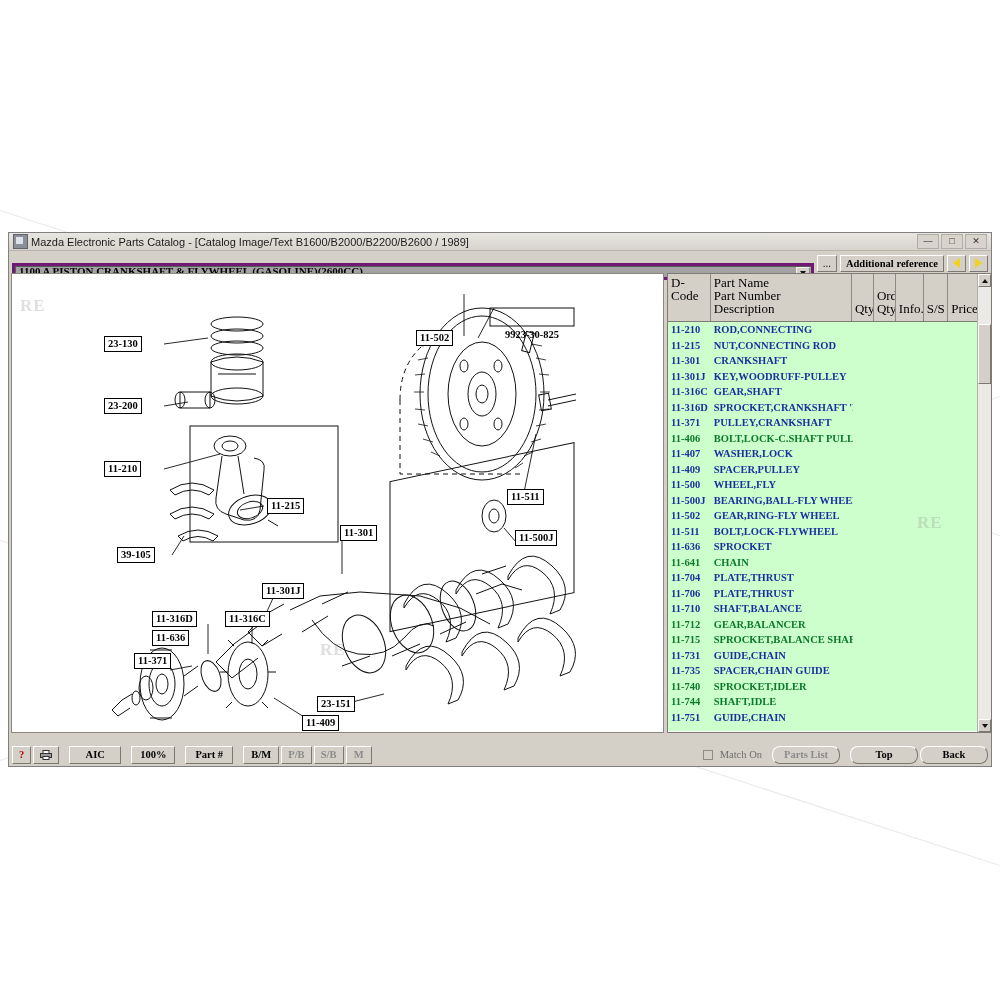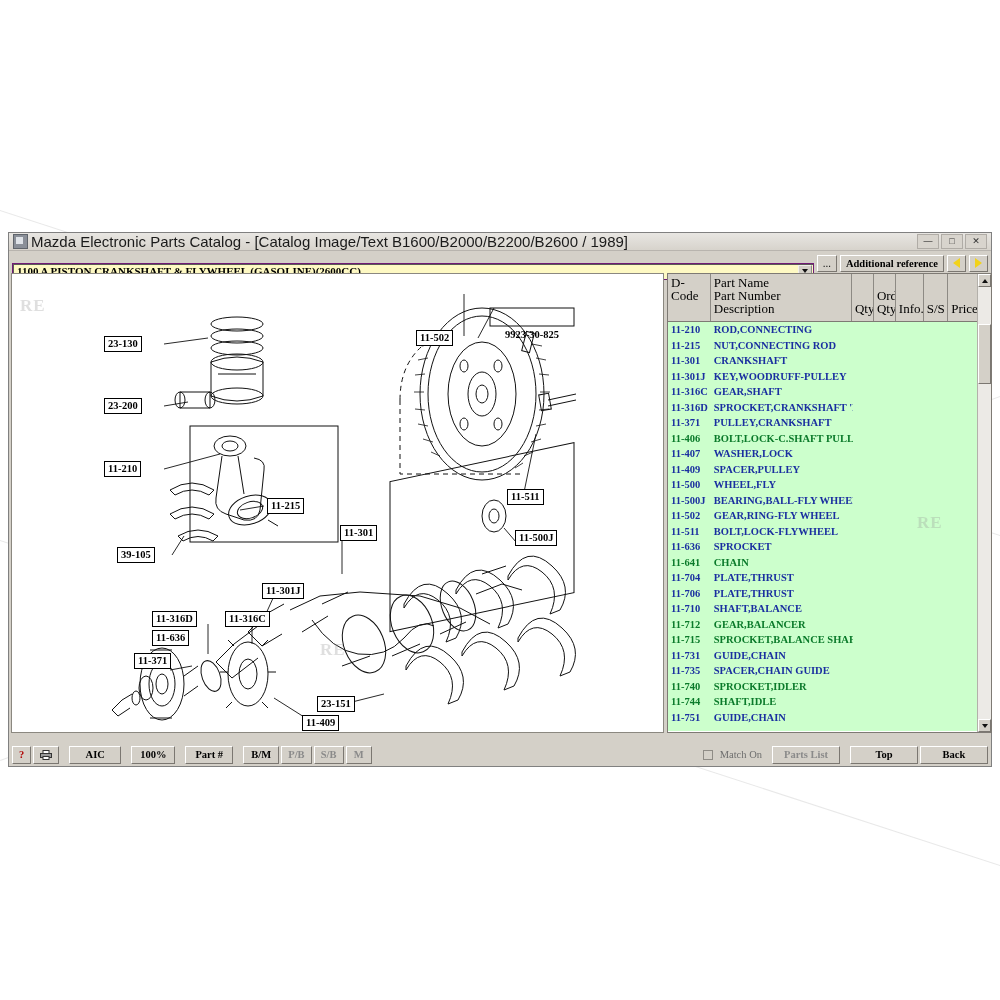--- a/index.html
+++ b/index.html
@@ -46,21 +46,21 @@
     flex: 0 0 auto;
   }
   .tb-icon:after {
     content: "";
     position: absolute;
     left: 2px; top: 2px;
     width: 7px; height: 7px;
     background: #dfe3e8;
   }
   .tb-title {
-    font-size: 15px;
+    font-size: 11px;
     color: #1a1a1a;
     white-space: nowrap;
     overflow: hidden;
     flex: 1 1 auto;
   }
   .tb-buttons {
     display: flex;
     gap: 2px;
     align-items: center;
     padding-right: 2px;
@@ -80,22 +80,22 @@
     height: 22px;
     display: flex;
     align-items: center;
     padding: 2px 3px 0 3px;
     box-sizing: border-box;
     gap: 3px;
   }
   .combo {
     flex: 1 1 auto;
     height: 17px;
-    background: #fef9c3;
-    border: 1px solid #701a75;
+    background: #a3a3a3;
+    border: 3px solid #701a75;
     box-shadow: inset 1px 1px 0 #5c5a57;
     display: flex;
     align-items: center;
     box-sizing: border-box;
     position: relative;
     margin-top: 16px;
   }
   .combo-text {
     font-size: 11px;
     font-weight: bold;
@@ -341,21 +341,21 @@
     font-size: 10.5px;
     font-family: "Liberation Serif", serif;
     color: #6e6e6e;
   }
   .sb-check .box {
     width: 10px; height: 10px;
     background: #d4d0c8;
     border: 1px solid #8f8c86;
     box-sizing: border-box;
   }
-  .sb-btn.wide { min-width: 68px; }
+  .sb-btn.wide { min-width: 68px; border-radius: 8px; }
   .help-q {
     color: #b00000;
     font-weight: bold;
   }
   
   .wm {
     position: absolute;
     color: rgba(150,150,150,0.30);
     font-size: 17px;
     font-weight: bold;

